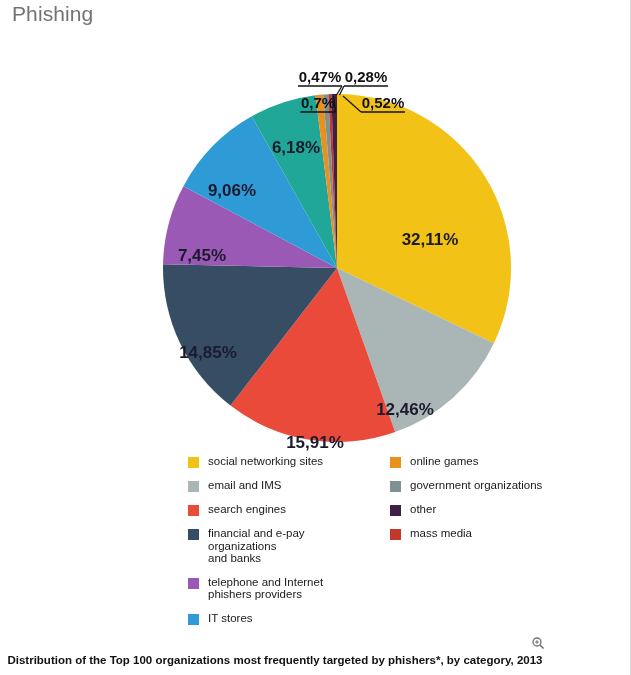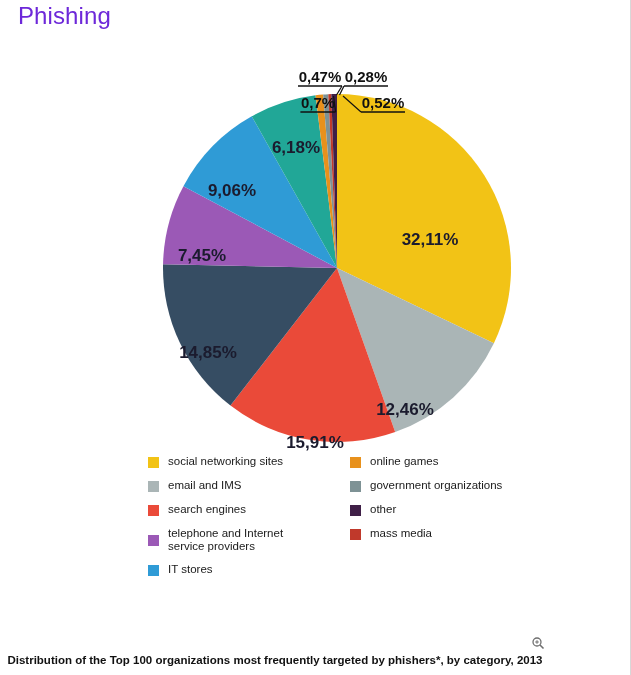--- a/index.html
+++ b/index.html
@@ -14,26 +14,26 @@
     overflow: hidden;
     font-family: "Liberation Sans", sans-serif;
     color: #1a1a1a;
     border-right: 1px solid #d8d8d8;
     box-sizing: border-box;
   }
 
   
   #page-title {
     position: absolute;
-    left: 18px;
+    left: 12px;
     top: 2px;
-    font-size: 24px;
+    font-size: 21px;
     font-weight: 400;
     letter-spacing: 0.1px;
-    color: #6d28d9;
+    color: #737373;
   }
 
   
   #chart-area {
     position: absolute;
     left: 0;
     top: 30px;
     width: 631px;
     height: 425px;
   }
@@ -71,22 +71,23 @@
   }
   .legend-col {
     position: absolute;
     top: 0;
   }
   #legend-col-left  { left: 148px; width: 200px; }
   #legend-col-right { left: 350px; width: 230px; }
 
   .legend-item {
     display: flex;
-    align-items: center;
+    align-items: flex-start;
     margin-bottom: 11px;
+    margin-left: 40px;
   }
   .legend-swatch {
     width: 11px;
     height: 11px;
     flex: 0 0 11px;
     margin-top: 2px;
     margin-right: 9px;
   }
   .legend-label {
     font-size: 11.5px;
@@ -170,23 +171,28 @@
       </div>
       <div class="legend-item">
         <span class="legend-swatch" style="background: rgb(170, 181, 182);"></span>
         <span class="legend-label">email and IMS</span>
       </div>
       <div class="legend-item">
         <span class="legend-swatch" style="background: rgb(234, 74, 57);"></span>
         <span class="legend-label">search engines</span>
       </div>
       <div class="legend-item">
+        <span class="legend-swatch" style="background: rgb(54, 77, 99);"></span>
+        <span class="legend-label">financial and e-pay organizations
+and banks</span>
+      </div>
+      <div class="legend-item">
         <span class="legend-swatch" style="background: rgb(155, 89, 182);"></span>
         <span class="legend-label">telephone and Internet
-service providers</span>
+phishers providers</span>
       </div>
       <div class="legend-item">
         <span class="legend-swatch" style="background: rgb(47, 155, 214);"></span>
         <span class="legend-label">IT stores</span>
       </div>
     </div>
   <div class="legend-col" id="legend-col-right">
       <div class="legend-item">
         <span class="legend-swatch" style="background: rgb(232, 145, 28);"></span>
         <span class="legend-label">online games</span>

